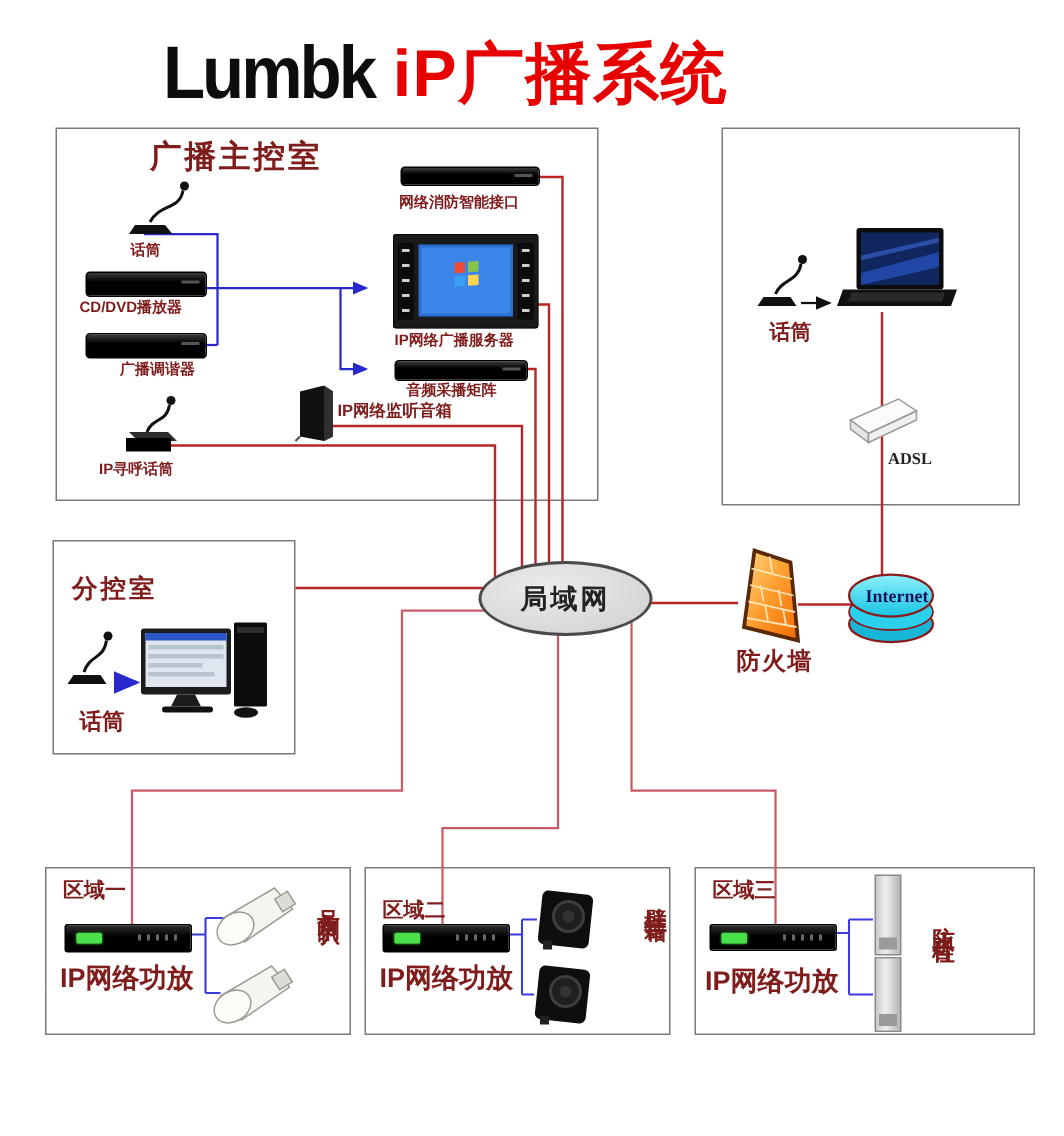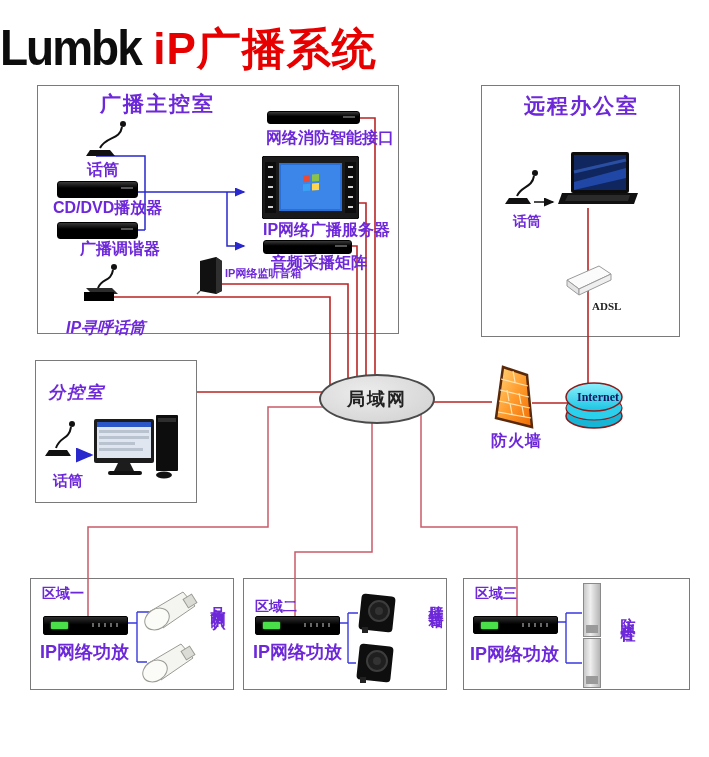--- a/index.html
+++ b/index.html
@@ -1,33 +1,33 @@
 <!DOCTYPE html>
 <html><head>
 <meta charset="utf-8">
 <style>
   html,body{margin:0;padding:0;background:#fff;}
   body{font-family:"Liberation Sans","DejaVu Sans",sans-serif;}
   #canvas{position:relative;width:709px;height:757px;background:#fff;overflow:hidden;}
   .box{position:absolute;border:1px solid #7a7a7a;background:transparent;z-index:1;}
   .lines{position:absolute;left:0;top:0;z-index:2;pointer-events:none;}
   .node{position:absolute;z-index:3;}
-  .lbl{position:absolute;z-index:4;color:#6d28d9;white-space:nowrap;}
+  .lbl{position:absolute;z-index:4;color:#7f1d1d;white-space:nowrap;}
   .room-title{font-size:21px;font-weight:bold;letter-spacing:2px;}
-  .dev-lbl{font-size:16px;font-weight:600;}
+  .dev-lbl{font-size:10px;font-weight:600;}
   .vlbl{writing-mode:vertical-rl;font-size:15px;font-weight:bold;letter-spacing:3px;}
   .zone-title{font-size:14px;font-weight:bold;}
   .amp-lbl{font-size:18px;font-weight:bold;}
   .rack{position:absolute;background:linear-gradient(#3a3a3a,#000 40%,#000);border-radius:3px;border:1px solid #000;z-index:3;}
   .rack:after{content:"";position:absolute;right:4px;top:35%;width:12px;height:2px;background:#555;}
   .amp{position:absolute;background:linear-gradient(#2e2e2e,#000 45%);border-radius:2px;border:1px solid #000;z-index:3;}
   .amp .disp{position:absolute;left:7px;top:5px;width:17px;height:7px;background:#49e049;border-radius:1px;box-shadow:0 0 2px #49e049;}
   .amp .dots{position:absolute;right:5px;top:6px;width:30px;height:4px;background:repeating-linear-gradient(90deg,#666 0 2px,transparent 2px 6px);}
   .ellipse{position:absolute;left:319px;top:374px;width:112px;height:46px;border-radius:50%;background:radial-gradient(ellipse at 40% 35%,#ececec,#cfcfcf);border:2px solid #4a4a4a;z-index:3;display:flex;align-items:center;justify-content:center;font-size:18px;font-weight:bold;letter-spacing:2px;color:#222;}
-  .title-row{position:absolute;left:0;top:20px;width:594px;z-index:5;}
+  .title-row{position:absolute;left:0;top:20px;width:594px;text-align:center;z-index:5;}
   .brand{font-size:46px;font-weight:900;color:#0d0d0d;letter-spacing:-2px;transform:scaleY(1.08);display:inline-block;}
   .prod{font-size:44px;font-weight:900;color:#e60000;letter-spacing:1px;display:inline-block;margin-left:8px;}
   .serif{font-family:"Liberation Serif","DejaVu Serif",serif;}
   .colspk{position:absolute;background:linear-gradient(90deg,#c9c9c9,#efefef 40%,#b5b5b5);border:1px solid #8a8a8a;z-index:3;}
   .colspk:after{content:"";position:absolute;left:2px;right:2px;bottom:3px;height:8px;background:#9a9a9a;}
 </style>
 </head>
 <body>
 
 <div id="canvas">
@@ -103,21 +103,21 @@
 
   <div class="rack" style="left:57px;top:222px;width:79px;height:15px;"></div>
   <div class="lbl dev-lbl" style="left:80px;top:239px;">广播调谐器</div>
 
   <svg class="node" style="left:78px;top:262px;" width="48" height="44">
     <circle cx="36" cy="5" r="3" fill="#111"></circle>
     <path d="M35,8 C33,20 24,16 20,26" stroke="#111" stroke-width="2" fill="none"></path>
     <polygon points="8,26 34,26 40,32 14,32" fill="#2c2c2c"></polygon>
     <rect x="6" y="30" width="30" height="9" fill="#000"></rect>
   </svg>
-  <div class="lbl dev-lbl" style="left:66px;top:318px;font-style:italic;">IP寻呼话筒</div>
+  <div class="lbl dev-lbl" style="left:66px;top:306px;">IP寻呼话筒</div>
 
   <div class="rack" style="left:267px;top:111px;width:91px;height:11px;"></div>
   <div class="lbl dev-lbl" style="left:266px;top:128px;">网络消防智能接口</div>
 
   <svg class="node" style="left:262px;top:156px;" width="97" height="63">
     <rect x="0" y="0" width="97" height="63" rx="3" fill="#1a1a1a" stroke="#000"></rect>
     <rect x="3" y="6" width="11" height="51" fill="#0c0c0c"></rect>
     <rect x="83" y="6" width="11" height="51" fill="#0c0c0c"></rect>
     <g fill="#cfcfcf">
         <rect x="6" y="10" width="5" height="2"></rect>
@@ -145,21 +145,20 @@
   <div class="rack" style="left:263px;top:240px;width:87px;height:12px;"></div>
   <div class="lbl dev-lbl" style="left:271px;top:253px;">音频采播矩阵</div>
 
   <svg class="node" style="left:196px;top:257px;" width="30" height="38">
     <polygon points="4,4 20,0 26,4 26,34 20,37 4,34" fill="#111"></polygon>
     <polygon points="20,0 26,4 26,34 20,37" fill="#2f2f2f"></polygon>
     <path d="M4,34 L1,37" stroke="#555" stroke-width="1.5"></path>
   </svg>
   <div class="lbl" style="left:225px;top:266px;font-size:11px;font-weight:600;">IP网络监听音箱</div>
 
-  <div class="lbl room-title" style="left:524px;top:92px;">远程办公室</div>
 
   <svg class="node" style="left:503px;top:168px;" width="40" height="40">
     <circle cx="32" cy="5" r="3" fill="#111"></circle>
     <path d="M31,8 C29,20 18,18 14,28" stroke="#111" stroke-width="2" fill="none"></path>
     <polygon points="6,30 24,30 28,36 2,36" fill="#111"></polygon>
   </svg>
   <div class="lbl" style="left:513px;top:213px;font-size:14px;font-weight:bold;">话筒</div>
 
   <svg class="node" style="left:558px;top:152px;" width="82" height="60">
     <rect x="13" y="0" width="58" height="41" rx="2" fill="#0c0c0c"></rect>
@@ -170,21 +169,21 @@
     <polygon points="10,43 72,43 70,49 7,49" fill="#2a2a2a"></polygon>
   </svg>
 
   <svg class="node" style="left:563px;top:262px;" width="52" height="38">
     <polygon points="4,18 36,4 48,12 16,27" fill="#fbfbfb" stroke="#9a9a9a"></polygon>
     <polygon points="4,18 16,27 16,33 4,24" fill="#e4e4e4" stroke="#9a9a9a"></polygon>
     <polygon points="16,27 48,12 48,18 16,33" fill="#efefef" stroke="#9a9a9a"></polygon>
   </svg>
   <div class="lbl serif" style="left:592px;top:300px;font-size:11px;font-weight:bold;color:#222;">ADSL</div>
 
-  <div class="lbl" style="left:48px;top:381px;font-size:17px;font-weight:bold;letter-spacing:2px;font-style:italic;">分控室</div>
+  <div class="lbl" style="left:48px;top:381px;font-size:17px;font-weight:bold;letter-spacing:2px;">分控室</div>
 
   <svg class="node" style="left:44px;top:418px;" width="38" height="42">
     <circle cx="28" cy="6" r="3" fill="#111"></circle>
     <path d="M27,9 C25,22 16,18 12,30" stroke="#111" stroke-width="2" fill="none"></path>
     <polygon points="5,32 23,32 27,38 1,38" fill="#111"></polygon>
   </svg>
   <div class="lbl" style="left:53px;top:472px;font-size:15px;font-weight:bold;">话筒</div>
 
   <svg class="node" style="left:94px;top:413px;" width="92" height="66">
     <rect x="62" y="2" width="22" height="56" rx="1" fill="#0d0d0d"></rect>

